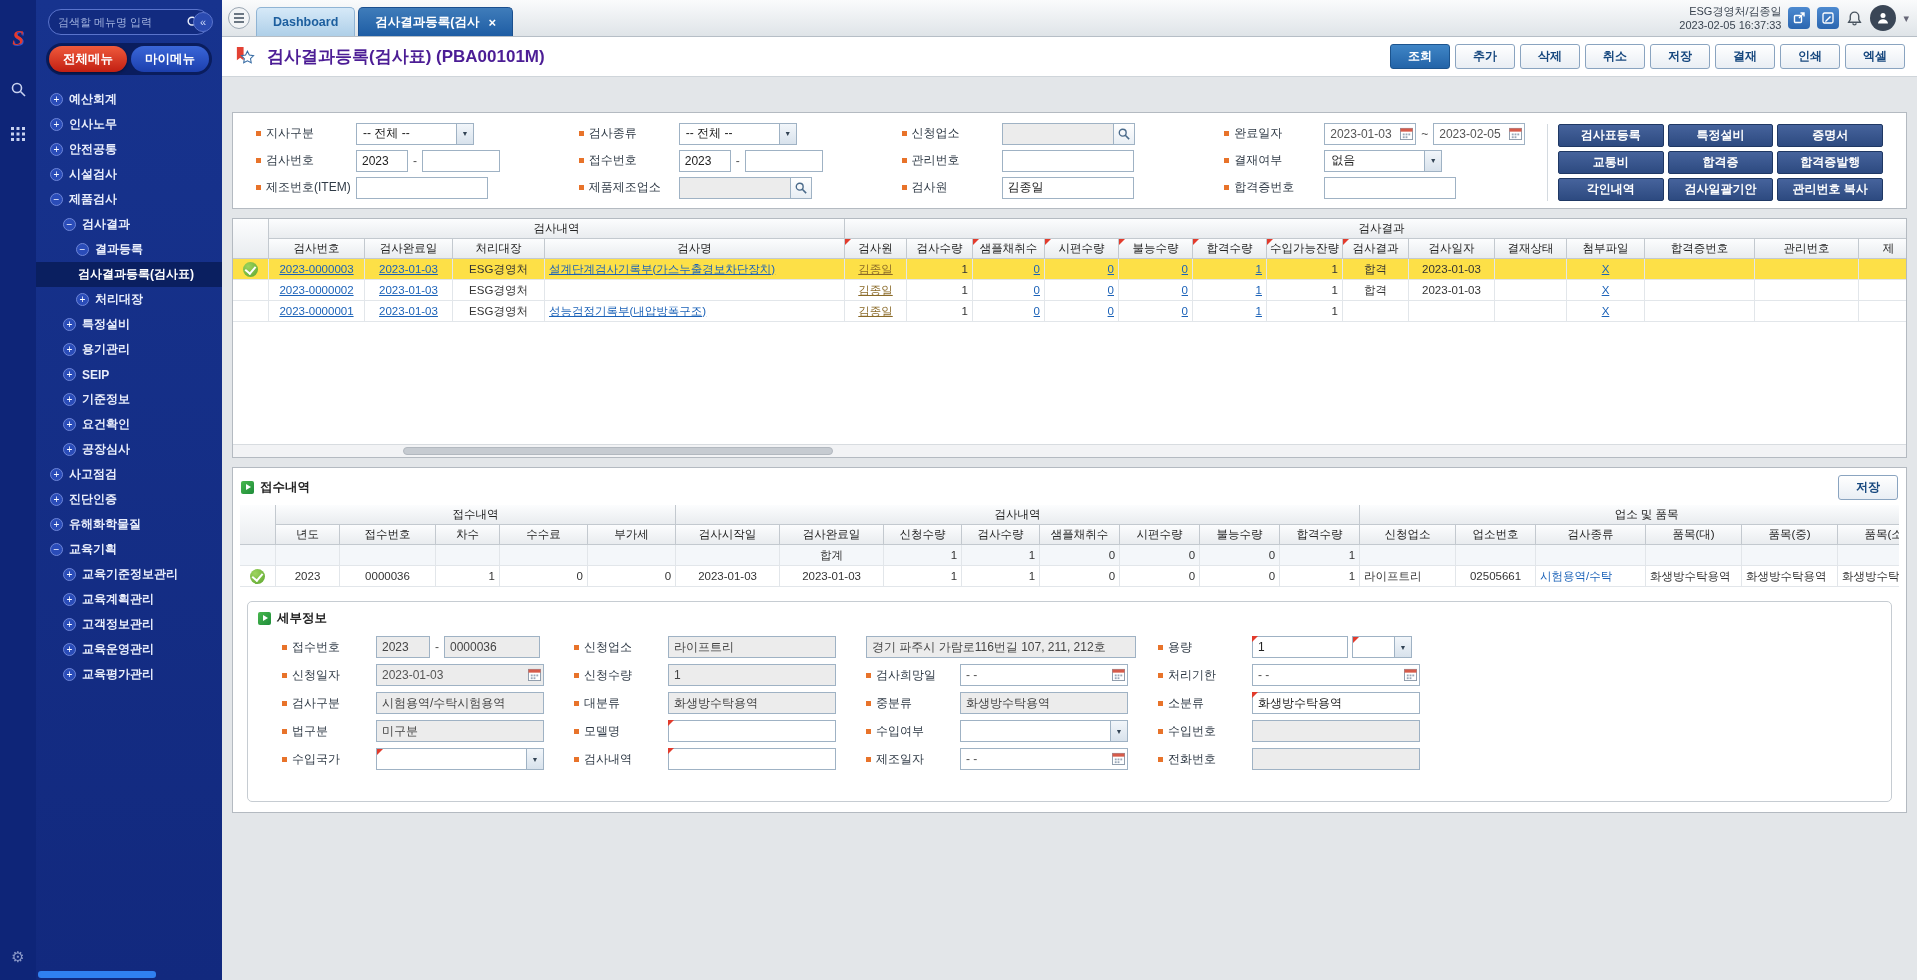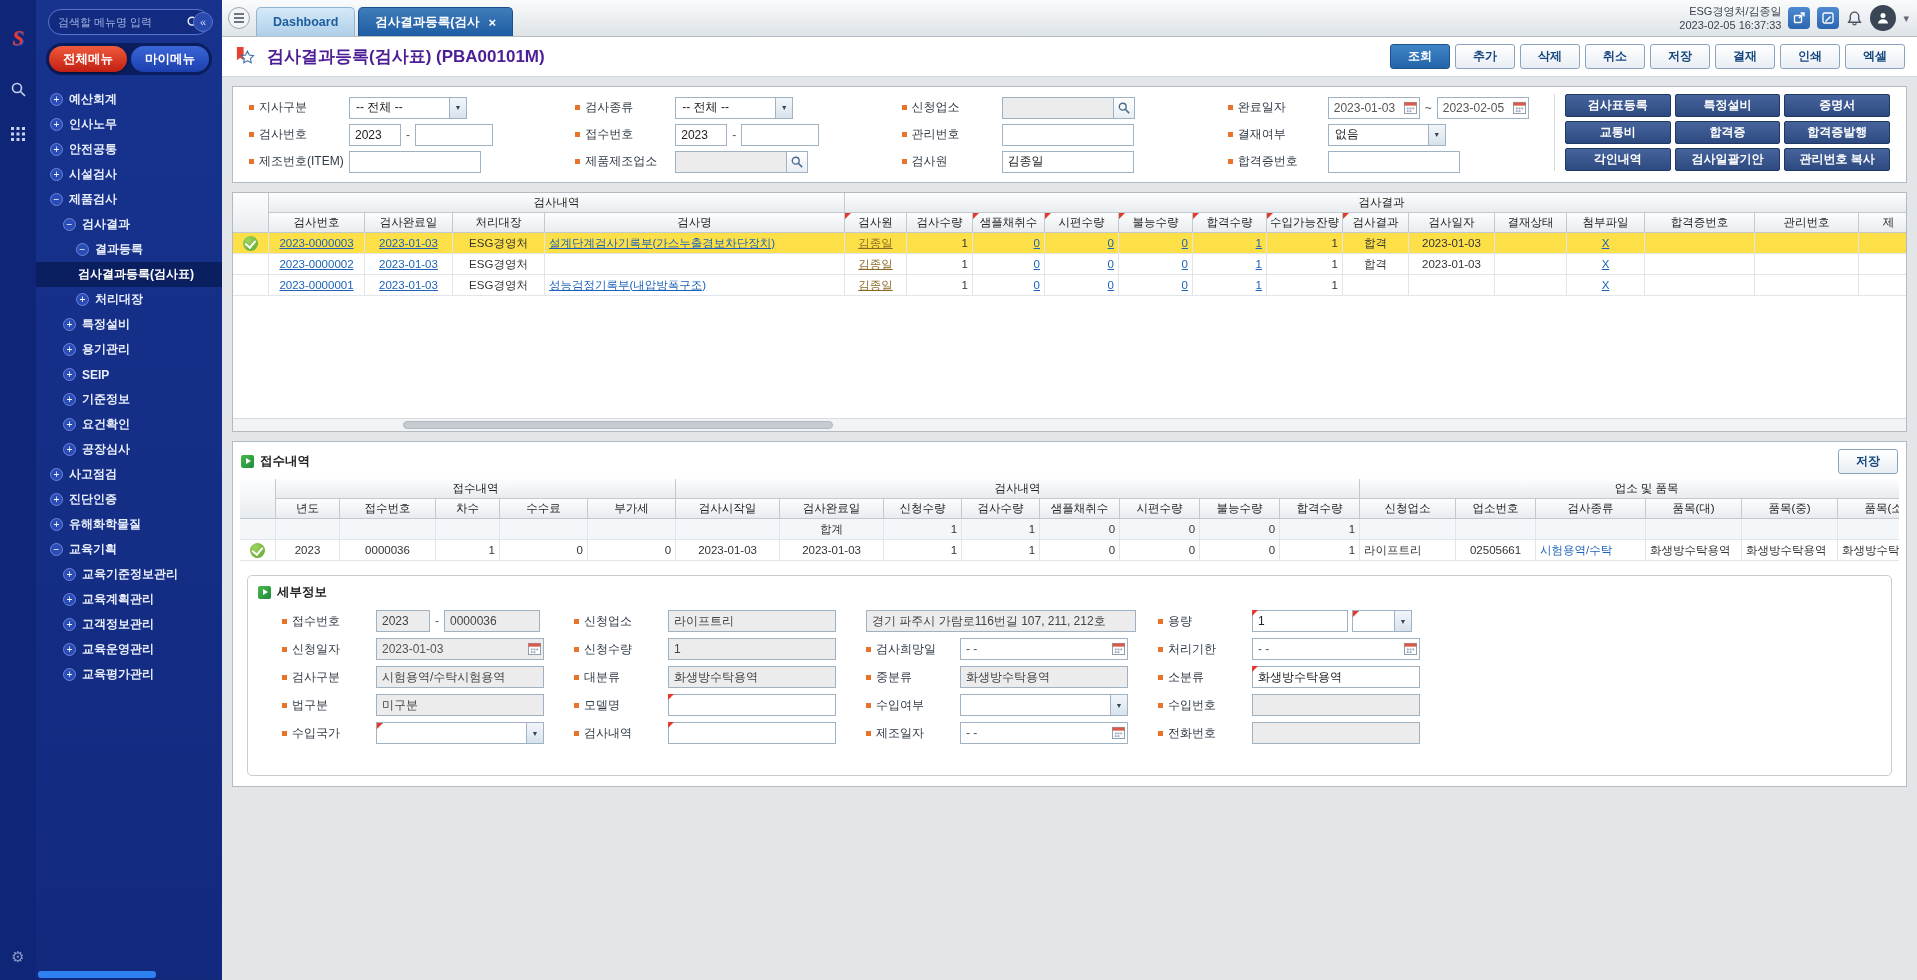--- a/index.html
+++ b/index.html
@@ -53,21 +53,21 @@
 .caret{color:#667;font-size:11px;cursor:pointer;}
 
 .titlebar{height:40px;background:#fff;border-bottom:1px solid #cfd5da;display:flex;align-items:center;padding:0 12px;gap:10px;flex-shrink:0;}
 .fav{line-height:0;cursor:pointer;}
 .page-title{font-size:17px;font-weight:bold;color:#4c1d95;white-space:nowrap;}
 .tb-actions{margin-left:auto;display:flex;gap:5px;}
 .tb-btn{min-width:60px;height:25px;padding:0 14px;border:1px solid #8aa4c0;background:linear-gradient(180deg,#ffffff,#e9eef4);color:#16477e;font-weight:bold;font-size:12px;border-radius:3px;display:inline-flex;align-items:center;justify-content:center;cursor:pointer;font-family:inherit;white-space:nowrap;}
 .tb-btn.primary{background:linear-gradient(180deg,#3f85c6,#2364a8);color:#fff;border-color:#1c548e;}
 
 .content{flex:1;padding:9px 10px;display:flex;flex-direction:column;gap:9px;overflow:hidden;}
-.search-panel{background:#fff;border:1px solid #b4bac1;padding:7px 16px;display:flex;align-items:flex-start;flex-shrink:0;}
+.search-panel{background:#fff;border:1px solid #b4bac1;padding:7px 23px;display:flex;align-items:flex-end;flex-shrink:0;margin-top:26px;}
 .sf-grid{flex:1;display:grid;grid-template-columns:repeat(4,minmax(0,1fr));grid-auto-rows:27px;align-items:center;}
 .sf{display:flex;align-items:center;gap:6px;padding-right:8px;min-width:0;}
 .sf-label,.df-label{font-size:12px;color:#2f3a46;display:flex;align-items:center;gap:5px;white-space:nowrap;flex-shrink:0;}
 .sf-label{width:94px;}
 .df-label{width:88px;}
 .sf-label::before,.df-label::before{content:'';width:5px;height:5px;background:#e8732a;flex-shrink:0;}
 .sfc{display:inline-flex;align-items:center;gap:4px;}
 .dash{color:#555;padding:0 1px;}
 .iwrap{display:inline-flex;position:relative;}
 .inp{width:100%;height:22px;border:1px solid #9fb2c4;padding:0 5px;font-size:12px;color:#222;background:#fff;outline:none;font-family:inherit;}

